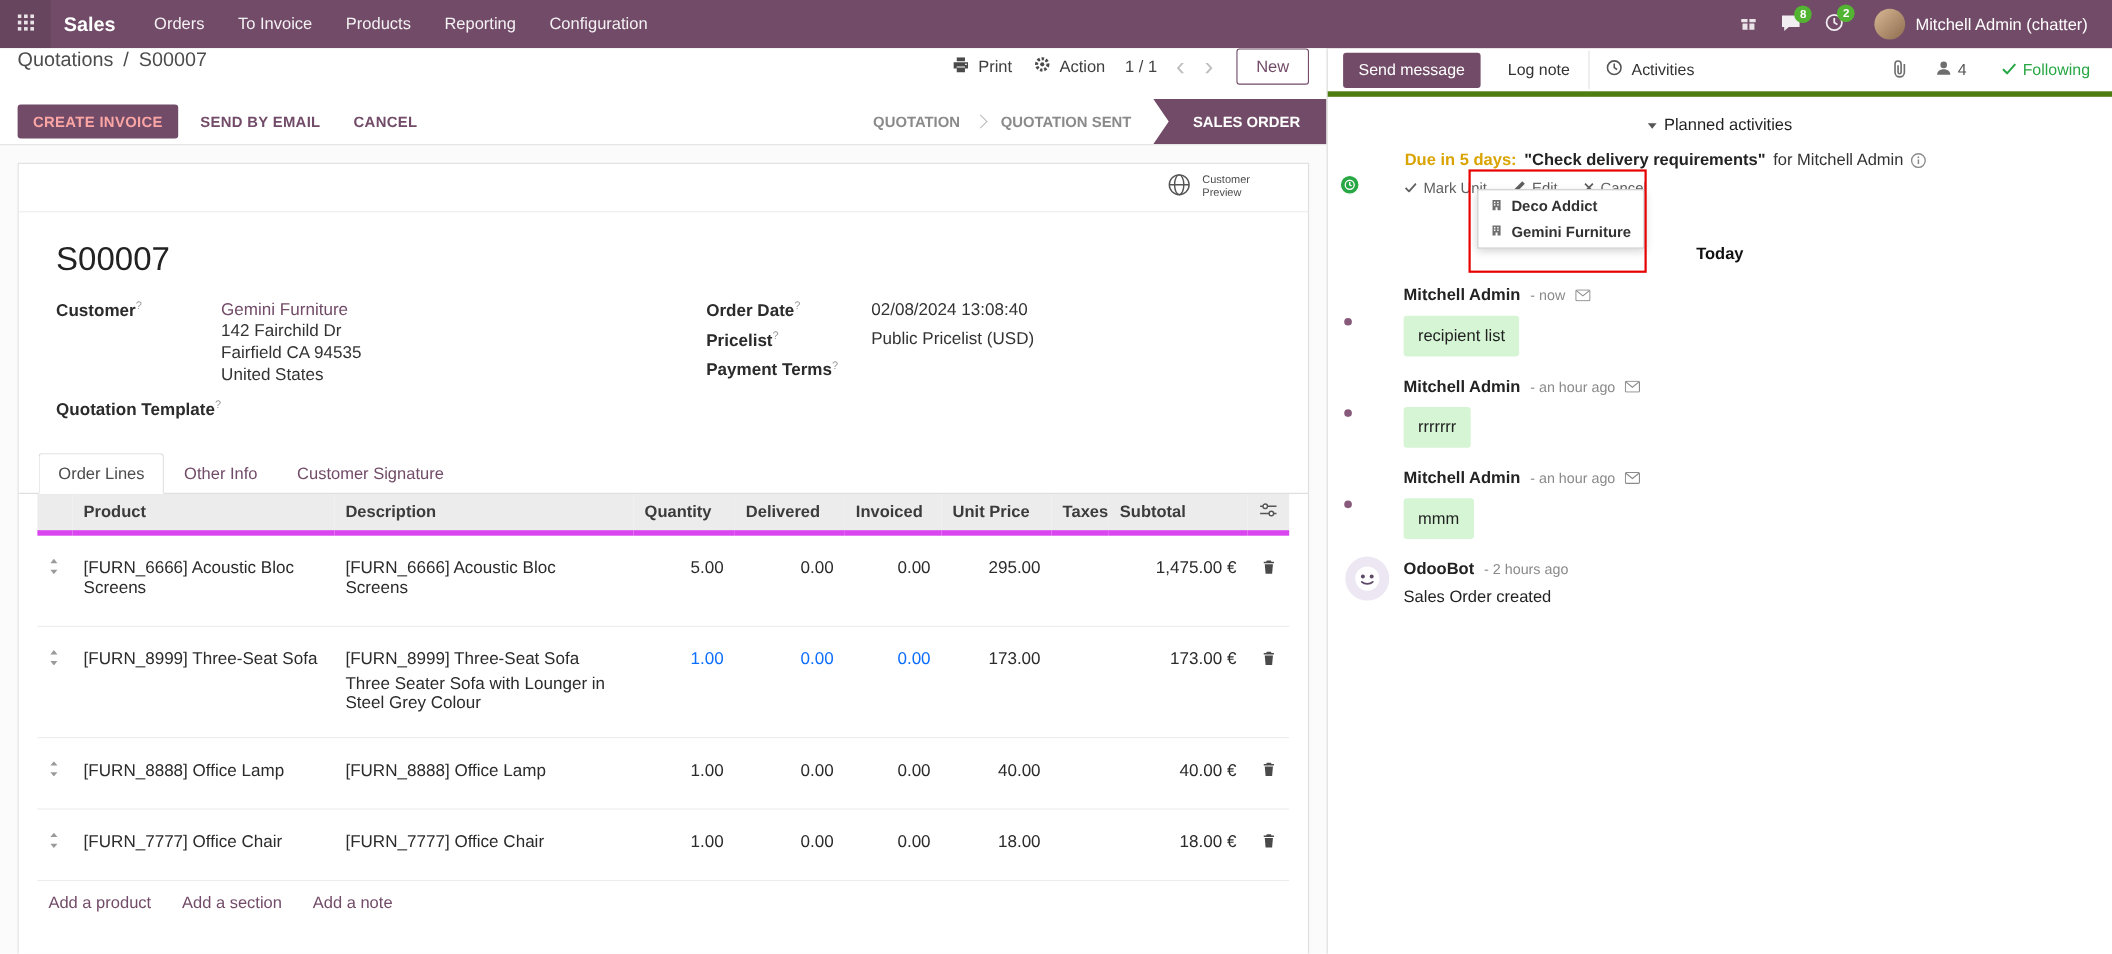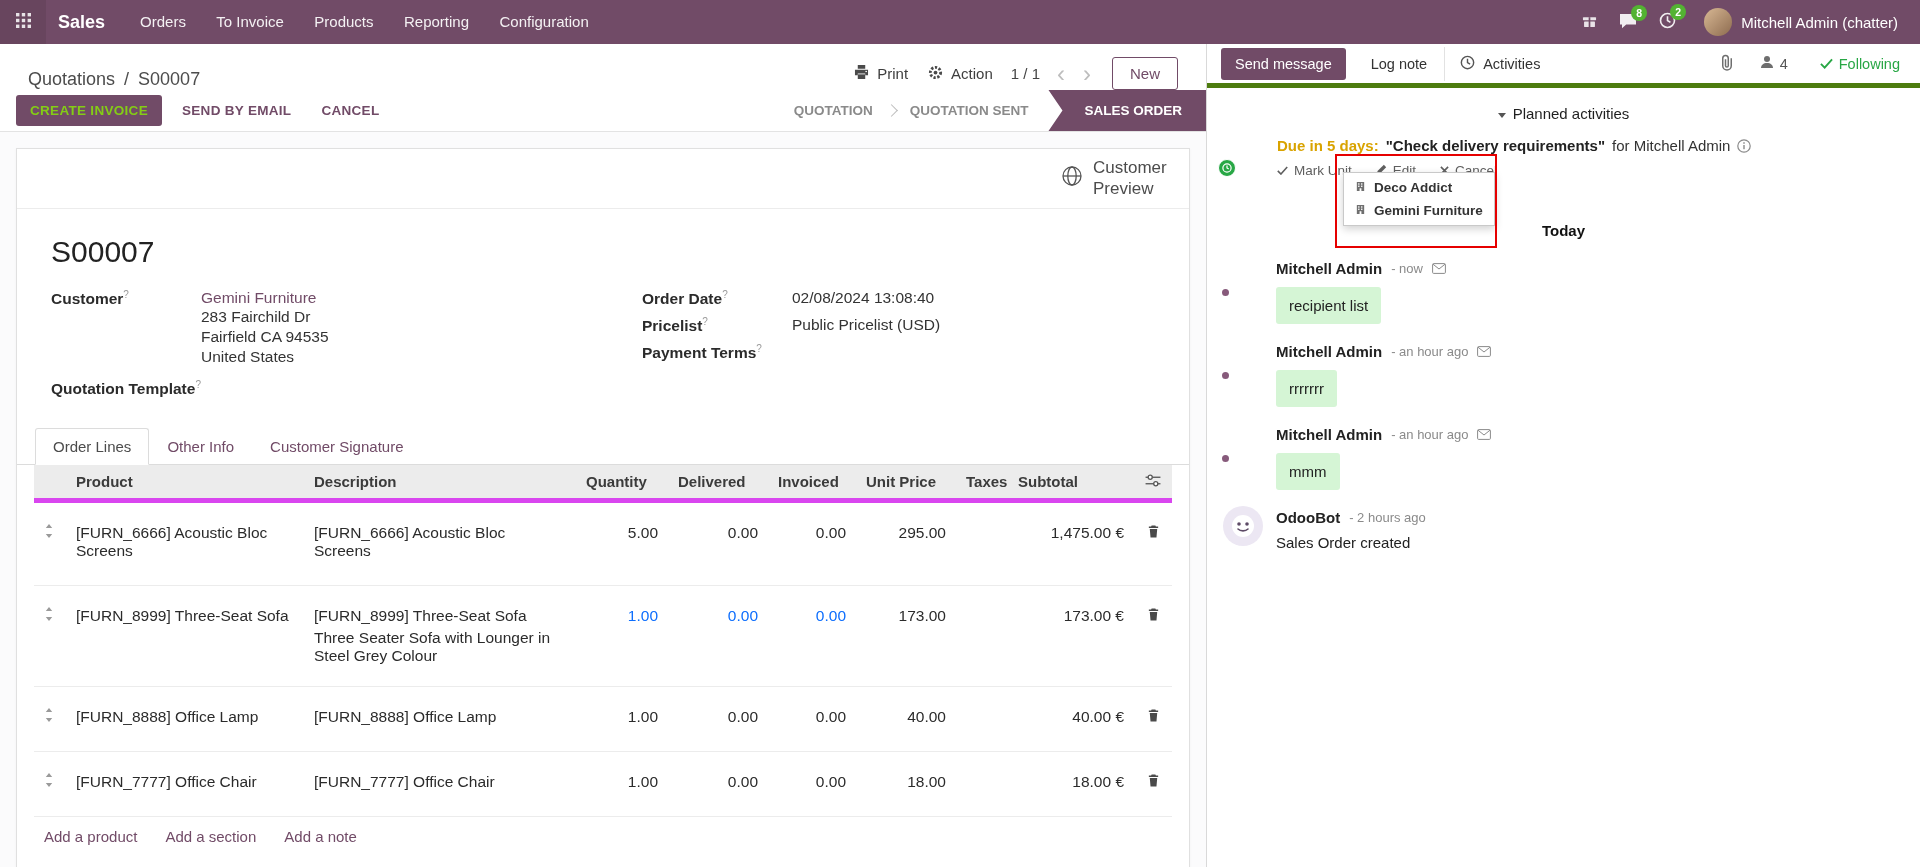--- a/index.html
+++ b/index.html
@@ -19,43 +19,43 @@
   .nav-right{display:flex;align-items:center;gap:22px;}
   .systray{position:relative;display:flex;align-items:center;background:none;border:none;padding:0;}
   .badge{position:absolute;top:-8px;right:-10px;background:var(--badge-green,#5cb535);color:#fff;font-size:10.5px;font-weight:bold;min-width:16px;height:16px;border-radius:9px;display:flex;align-items:center;justify-content:center;padding:0 3px;}
   .nav-user{display:flex;align-items:center;gap:9px;font-size:15px;color:#fff;background:none;border:none;}
   .nav-avatar{width:28px;height:28px;border-radius:50%;background:linear-gradient(135deg,#d8b894,#8d6b4f);}
 
   
   .main{flex:1;display:flex;min-height:0;}
   .left-col{width:1206px;flex:0 0 1206px;display:flex;flex-direction:column;background:#fbfbfc;}
 
-  .control-row{flex:0 0 46px;display:flex;align-items:flex-end;justify-content:space-between;padding:0 28px;background:#fff;}
+  .control-row{flex:0 0 46px;display:flex;align-items:flex-start;justify-content:space-between;padding:0 16px;background:#fff;}
   .breadcrumb{font-size:18px;color:#4c4c4c;display:flex;gap:9px;align-items:center;}
   .breadcrumb a{color:#4c4c4c;}
   .control-right{display:flex;align-items:center;gap:16px;}
   .flat-btn{display:flex;align-items:center;gap:8px;background:none;border:none;font-size:15px;color:#3e3e3e;padding:4px 2px;}
   .pager{font-size:15px;color:#444;}
   .pager-btn{background:none;border:none;color:#bdbdbd;font-size:24px;line-height:1;padding:0 1px;}
   .new-btn{border:1px solid var(--brand,#714B67);color:var(--brand,#714B67);background:#fff;font-size:15px;font-weight:500;padding:7px 17px;border-radius:3px;margin-left:4px;}
 
   .status-row{flex:0 0 42px;display:flex;align-items:stretch;justify-content:space-between;background:#fff;border-bottom:1px solid #e3e3e3;padding-left:16px;}
   .status-left{display:flex;align-items:center;gap:10px;}
-  .btn-primary{background:var(--brand,#714B67);color:#84cc16;border:none;border-radius:3px;font-size:13.5px;font-weight:bold;letter-spacing:.3px;padding:8px 14px;}
+  .btn-primary{background:var(--brand,#714B67);color:#fca5a5;border:none;border-radius:3px;font-size:13.5px;font-weight:bold;letter-spacing:.3px;padding:8px 14px;}
   .btn-flat-purple{background:none;border:none;color:var(--brand,#714B67);font-size:13.5px;font-weight:bold;letter-spacing:.3px;padding:8px 10px;}
   .statusbar{display:flex;align-items:center;}
   .stage{font-size:13.5px;font-weight:bold;color:#8a8a8a;padding:0 20px;display:flex;align-items:center;height:100%;background:none;border:none;}
   .stage-sep{width:9px;height:9px;border-top:1.5px solid #bcbcbc;border-right:1.5px solid #bcbcbc;transform:rotate(45deg);margin:0 -6px;}
   .stage.active{background:var(--brand,#714B67);color:#fff;clip-path:polygon(0 0,100% 0,100% 100%,0 100%,14px 50%);padding:0 24px 0 36px;}
 
   
   .sheet-area{flex:1;overflow:hidden;padding:16px 16px 0;}
   .sheet{background:#fff;border:1px solid #e0e0e0;box-shadow:0 1px 3px rgba(0,0,0,.04);}
   .preview-strip{display:flex;justify-content:flex-end;padding:7px 20px;border-bottom:1px solid #ececec;}
-  .preview-btn{display:flex;align-items:center;gap:10px;background:none;border:none;color:#4c4c4c;font-size:17px;font-weight:500;line-height:1.25;text-align:left;}
+  .preview-btn{display:flex;align-items:center;gap:10px;background:none;border:none;color:#4c4c4c;font-size:10px;font-weight:500;line-height:1.25;text-align:left;}
   .preview-btn .lbl{width:70px;}
   .sheet-body{padding:0 34px;}
   .doc-title{font-size:30px;font-weight:500;color:#222;margin:26px 0 20px;}
   .field-grid{display:grid;grid-template-columns:555px 1fr;column-gap:36px;font-size:15.5px;color:#333;}
   .fgroup{align-content:start;display:grid;grid-template-columns:150px 1fr;row-gap:8px;}
   .flabel{font-weight:600;color:#2b2b2b;}
   sup.help{color:#9a9a9a;font-size:10px;font-weight:normal;}
   .flink{color:var(--link,#714B67);}
   .addr{line-height:20px;color:#333;}
   .tmpl-row{margin-top:4px;}
@@ -265,21 +265,21 @@
             <h1 class="doc-title">S00007</h1>
 
             <div class="field-grid">
               <div class="fgroup">
                 <div class="flabel">
                   <span>Customer</span><sup class="help">?</sup>
                 </div>
                 <div>
                   <a class="flink">Gemini Furniture</a>
                   <div class="addr">
-                    <div>283 Fairchild Dr</div>
+                    <div>142 Fairchild Dr</div>
                     <div>Fairfield CA 94535</div>
                     <div>United States</div>
                   </div>
                 </div>
                 <div class="flabel tmpl-row">
                   <span>Quotation Template</span><sup class="help">?</sup>
                 </div>
                 <div class="tmpl-row"></div>
               </div>
               <div class="fgroup">

